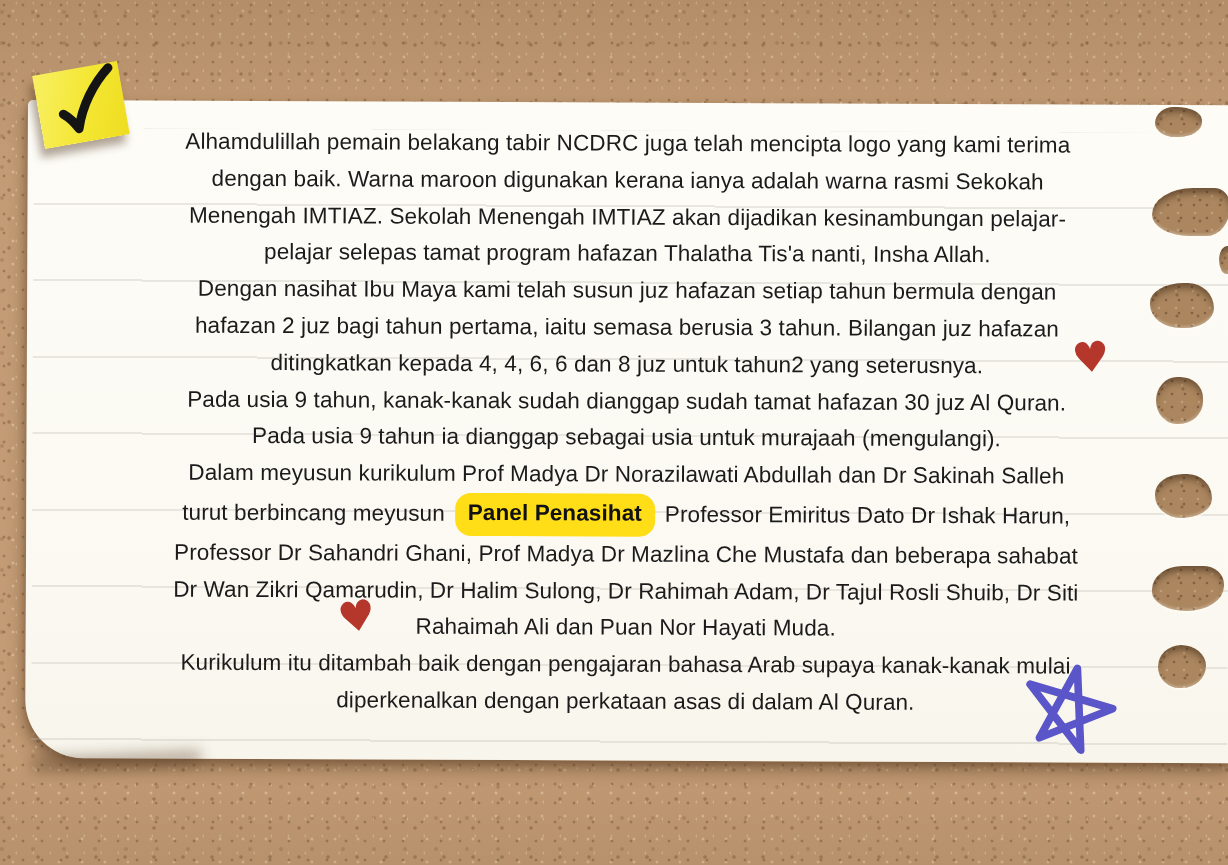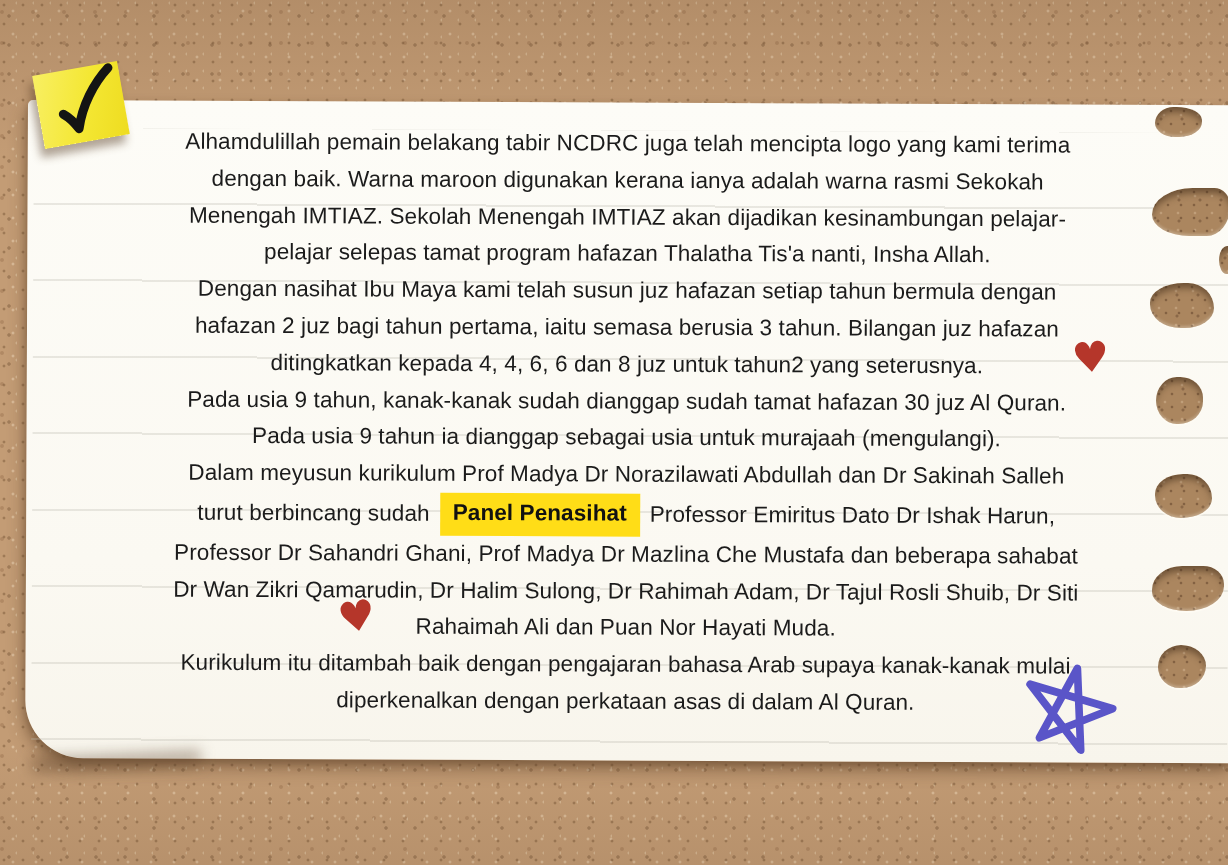--- a/index.html
+++ b/index.html
@@ -39,21 +39,21 @@
   }
 
   .note-text{
     position:absolute;left:86px;right:94px;top:23px;
     display:flex;flex-direction:column;align-items:center;
     font-size:22.5px;line-height:36.8px;color:#1b1b1b;letter-spacing:.1px;font-weight:500;
   }
   .line{white-space:nowrap;}
   .hl-line{display:flex;align-items:center;gap:10px;}
   .hl{
-    display:inline-block;background:#ffdd17;border-radius:0;
+    display:inline-block;background:#ffdd17;border-radius:16px;
     padding:2px 13px 4px;font-weight:bold;color:#111;
   }
 
   
   .hole{
     position:absolute;z-index:2;
     background-color:#ab865f;
     background-image:
       radial-gradient(circle at 3px 4px, rgba(98,68,42,.55) 1px, transparent 1.7px),
       radial-gradient(circle at 9px 8px, rgba(222,197,162,.40) 1px, transparent 1.7px),
@@ -92,21 +92,21 @@
     <div class="line">dengan baik. Warna maroon digunakan kerana ianya adalah warna rasmi Sekokah</div>
     <div class="line">Menengah IMTIAZ. Sekolah Menengah IMTIAZ akan dijadikan kesinambungan pelajar-</div>
     <div class="line">pelajar selepas tamat program hafazan Thalatha Tis'a nanti, Insha Allah.</div>
     <div class="line">Dengan nasihat Ibu Maya kami telah susun juz hafazan setiap tahun bermula dengan</div>
     <div class="line">hafazan 2 juz bagi tahun pertama, iaitu semasa berusia 3 tahun. Bilangan juz hafazan</div>
     <div class="line">ditingkatkan kepada 4, 4, 6, 6 dan 8 juz untuk tahun2 yang seterusnya.</div>
     <div class="line">Pada usia 9 tahun, kanak-kanak sudah dianggap sudah tamat hafazan 30 juz Al Quran.</div>
     <div class="line">Pada usia 9 tahun ia dianggap sebagai usia untuk murajaah (mengulangi).</div>
     <div class="line">Dalam meyusun kurikulum Prof Madya Dr Norazilawati Abdullah dan Dr Sakinah Salleh</div>
     <div class="line hl-line">
-      <span>turut berbincang sudah</span>
+      <span>turut berbincang meyusun</span>
       <span class="hl">Panel Penasihat</span>
       <span>Professor Emiritus Dato Dr Ishak Harun,</span>
     </div>
     <div class="line">Professor Dr Sahandri Ghani, Prof Madya Dr Mazlina Che Mustafa dan beberapa sahabat</div>
     <div class="line">Dr Wan Zikri Qamarudin, Dr Halim Sulong, Dr Rahimah Adam, Dr Tajul Rosli Shuib, Dr Siti</div>
     <div class="line">Rahaimah Ali dan Puan Nor Hayati Muda.</div>
     <div class="line">Kurikulum itu ditambah baik dengan pengajaran bahasa Arab supaya kanak-kanak mulai</div>
     <div class="line">diperkenalkan dengan perkataan asas di dalam Al Quran.</div>
   </div>
 </div>

